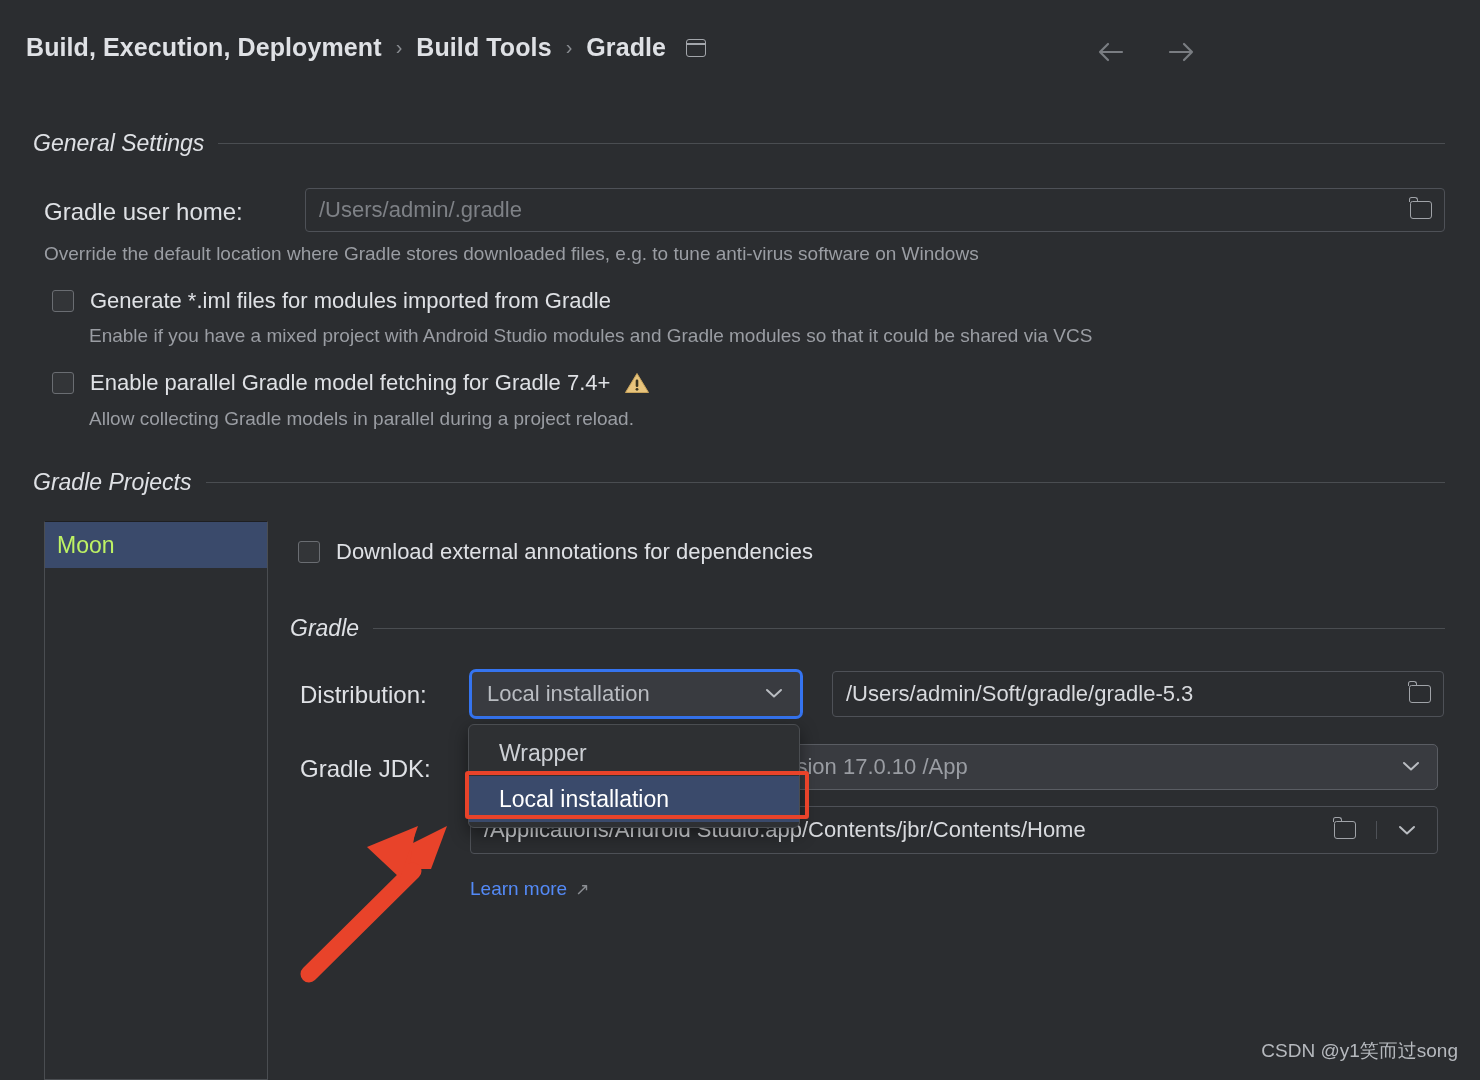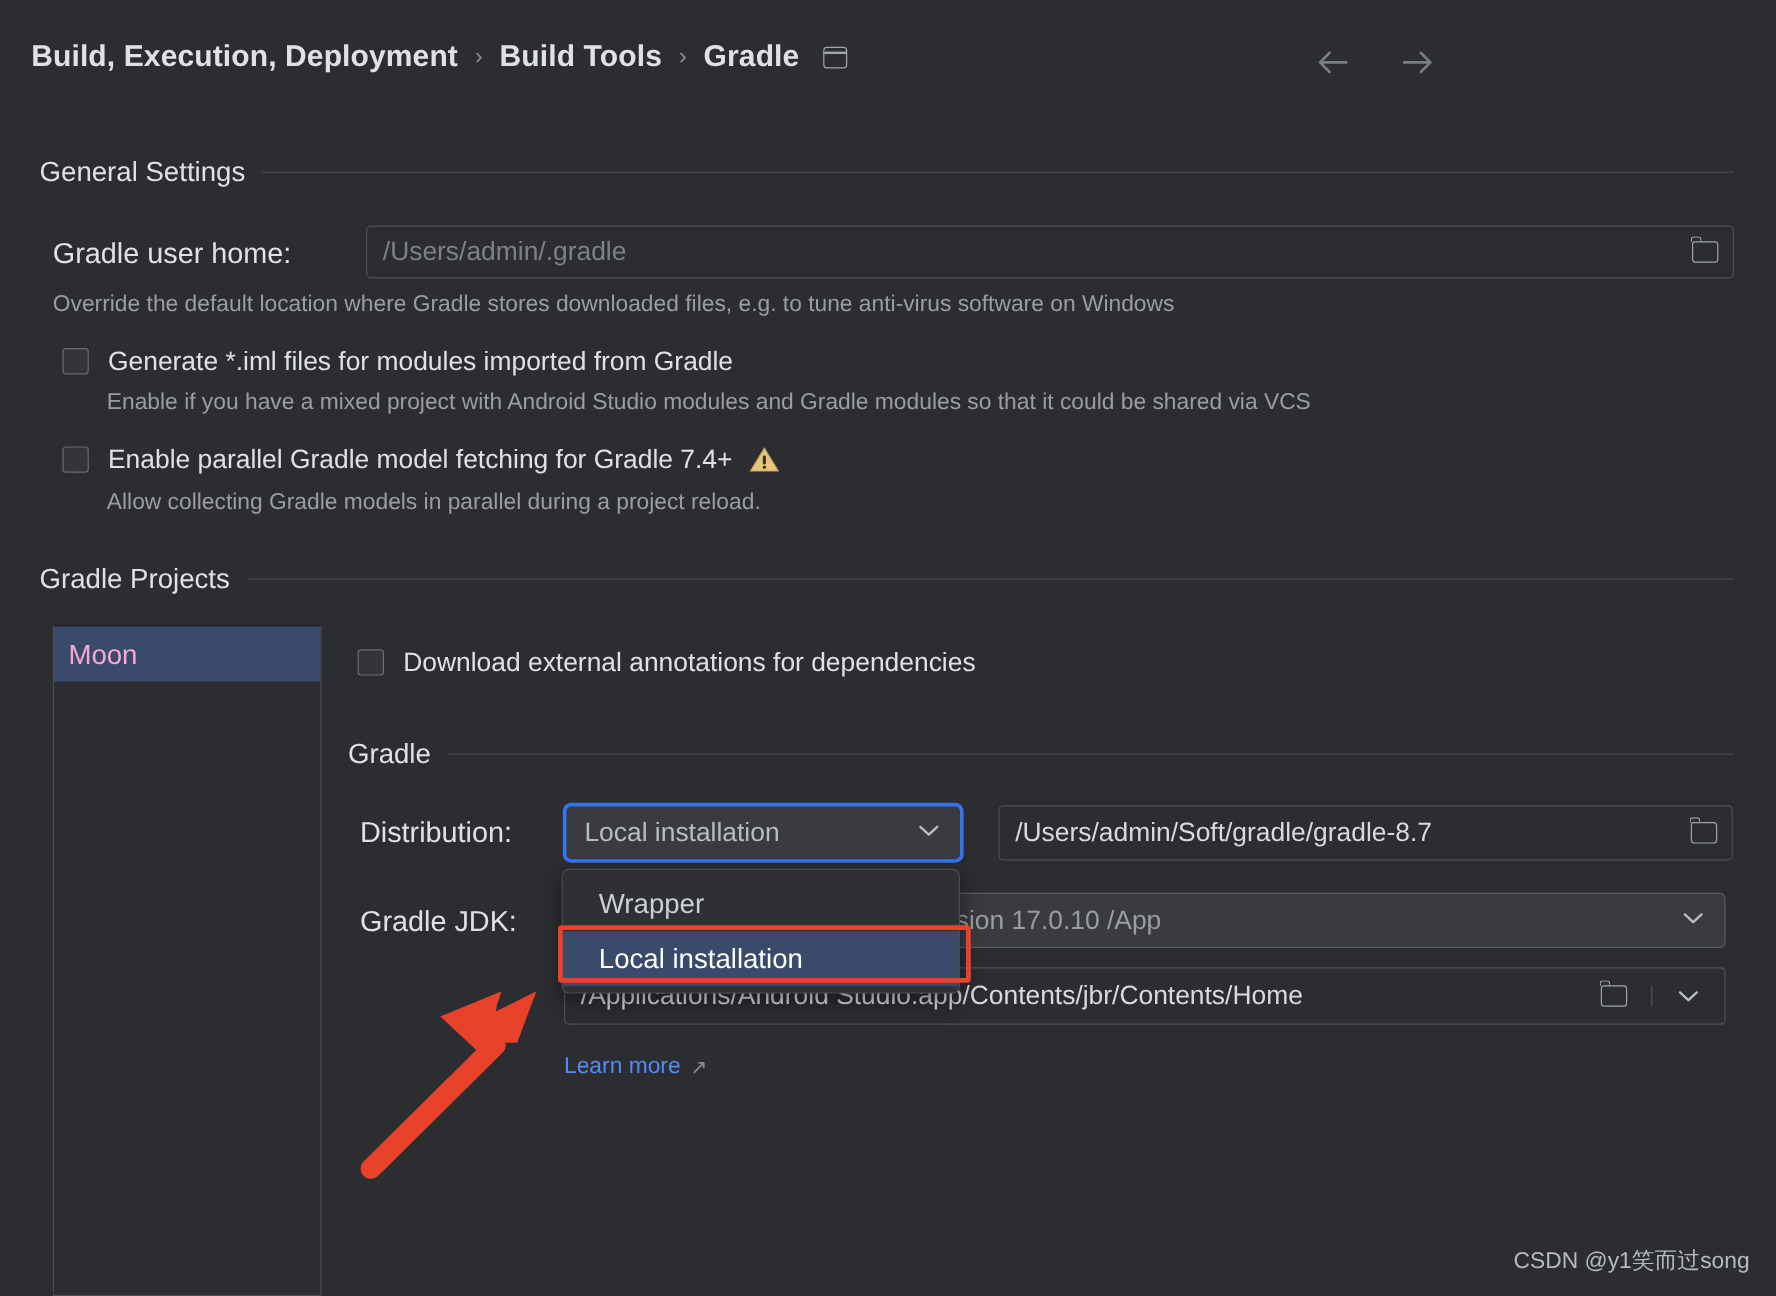--- a/index.html
+++ b/index.html
@@ -72,20 +72,21 @@
   }
   .nav-arrow svg { display: block; }
 
   
   .section-head {
     position: absolute;
     display: flex;
     align-items: center;
     gap: 14px;
     white-space: nowrap;
+    font-style: italic;
   }
   .section-head .title {
     font-size: 23px;
     color: #dfe1e5;
   }
   .section-head .rule {
     height: 1px;
     background: #4a4d51;
   }
 
@@ -175,21 +176,21 @@
     background: #2b2d30;
     border: 1px solid #4a4d51;
     border-top-color: #1e1f22;
   }
   .proj-item {
     height: 46px;
     display: flex;
     align-items: center;
     padding-left: 12px;
     font-size: 23px;
-    color: #f9a8d4;
+    color: #bef264;
     white-space: nowrap;
   }
   .proj-item.selected { background: #3a4A6B; }
 
   
   .combo {
     position: absolute;
     box-sizing: border-box;
     background: #393b40;
     border: 1px solid #5a5d63;
@@ -361,21 +362,21 @@
 <div class="combo focused" style="left:470px; top:670px; width:332px; height:48px;">
   <span class="ctext">Local installation</span>
   <span class="chev">
     <svg width="20" height="12" viewBox="0 0 20 12">
       <path d="M3 3 L10 9.5 L17 3" fill="none" stroke="#b9bcc1" stroke-width="2" stroke-linecap="round" stroke-linejoin="round"></path>
     </svg>
   </span>
 </div>
 
 <div class="field" style="left:832px; top:671px; width:612px; height:46px;">
-  <span class="value solid">/Users/admin/Soft/gradle/gradle-8.7</span>
+  <span class="value solid">/Users/admin/Soft/gradle/gradle-5.3</span>
   <span class="browse">
     <span class="folder-ico"></span>
   </span>
 </div>
 
 <div class="label" style="position:absolute; left:300px; top:755px;">Gradle JDK:</div>
 
 <div class="combo jdk-combo" style="left:470px; top:744px; width:968px; height:46px;">
   <span class="ctext" style="padding-left:0;">
     <span class="jdk-bold" style="font-size:22px;">A_HOME</span>

